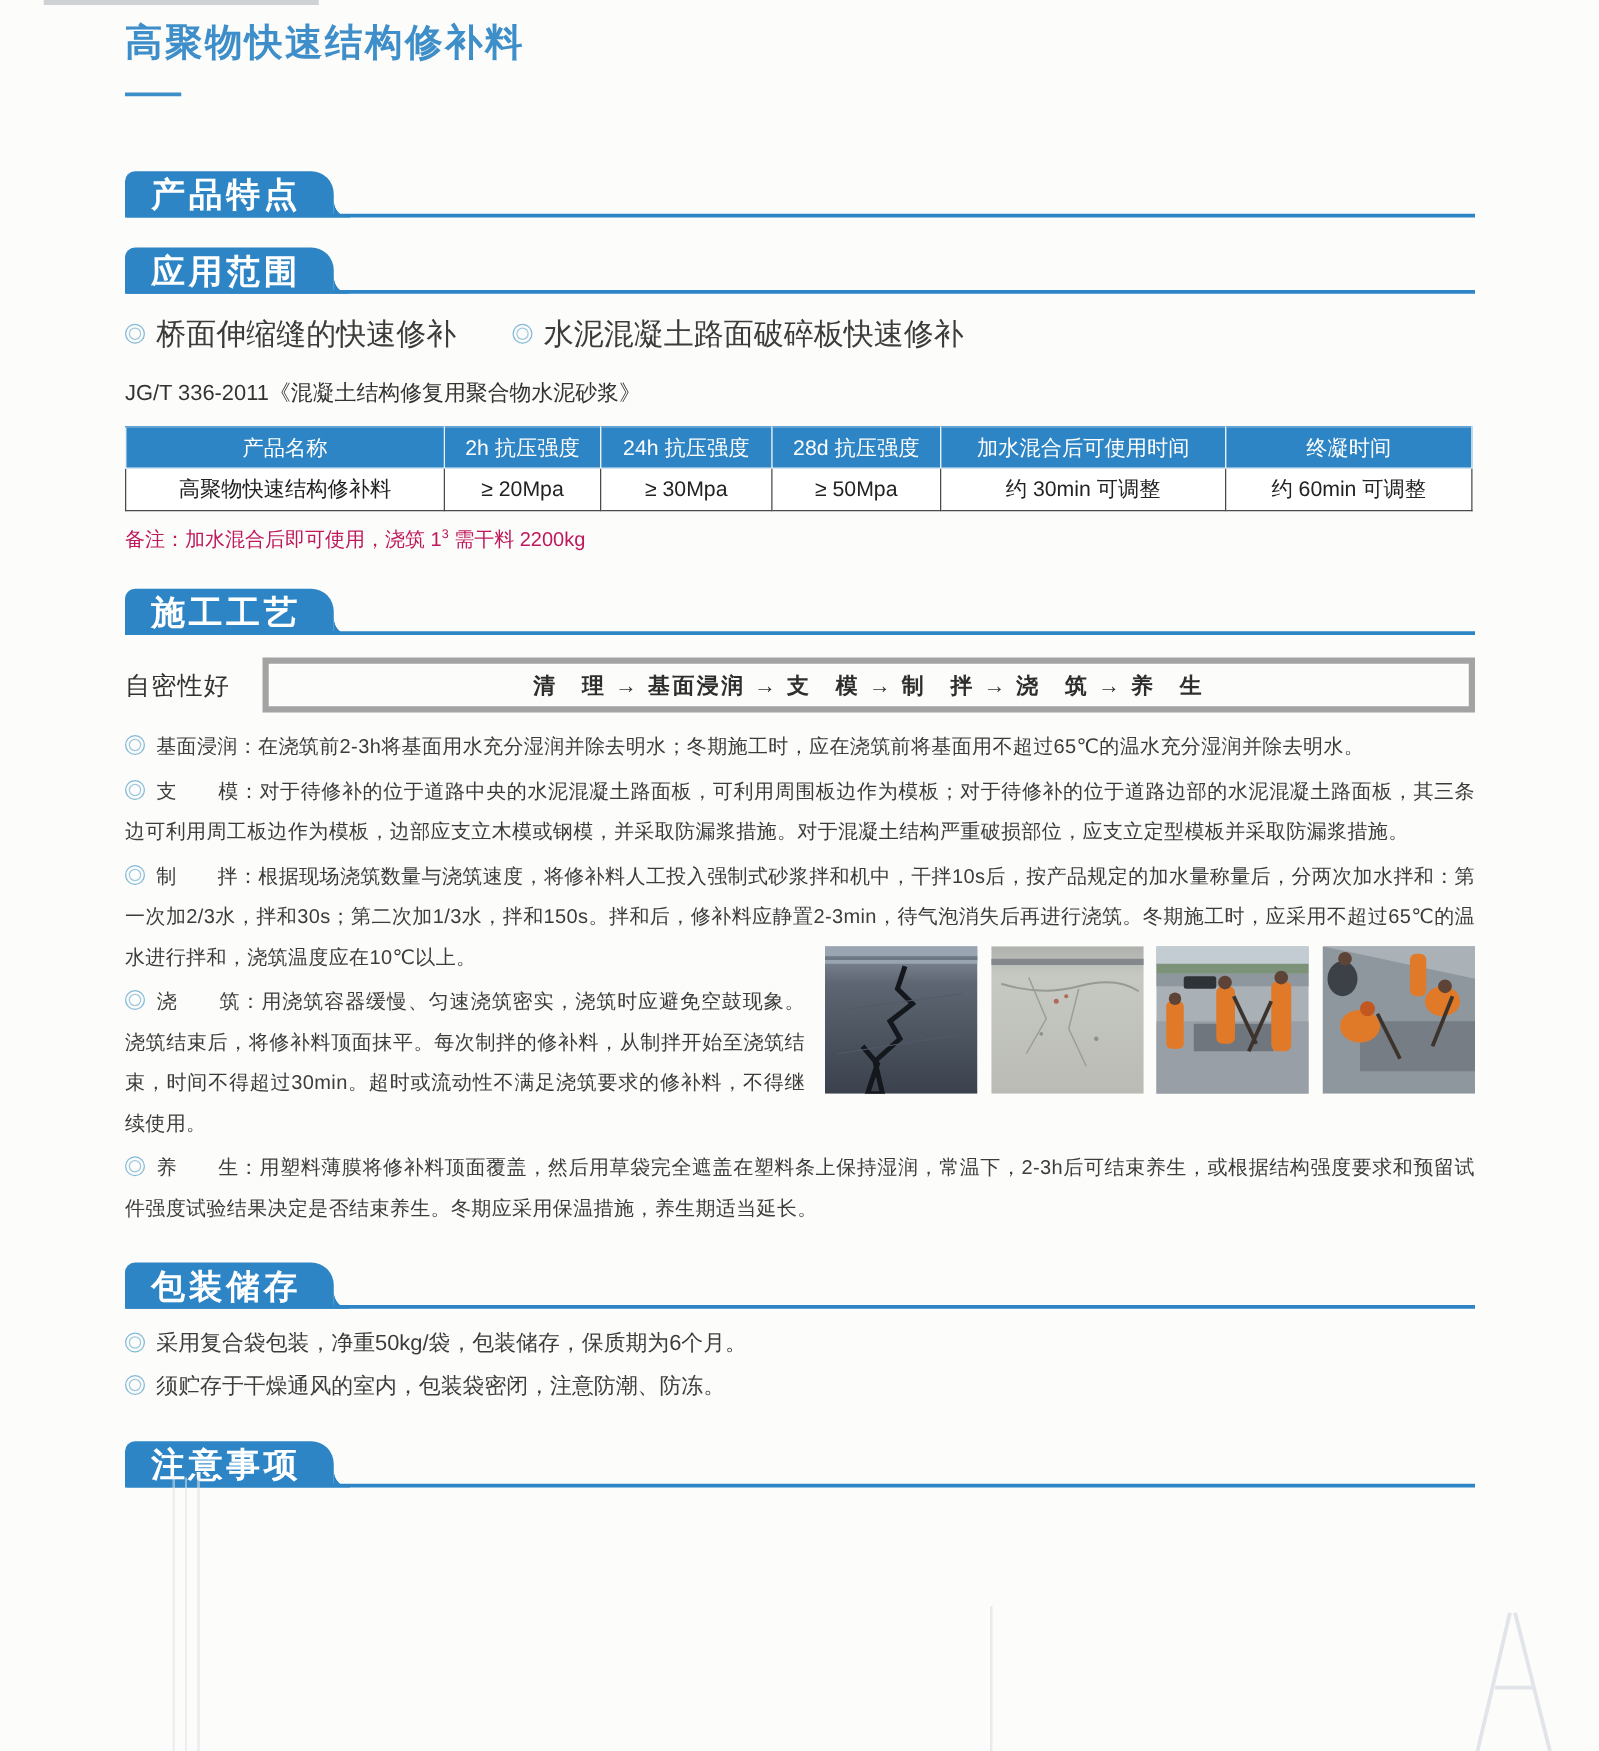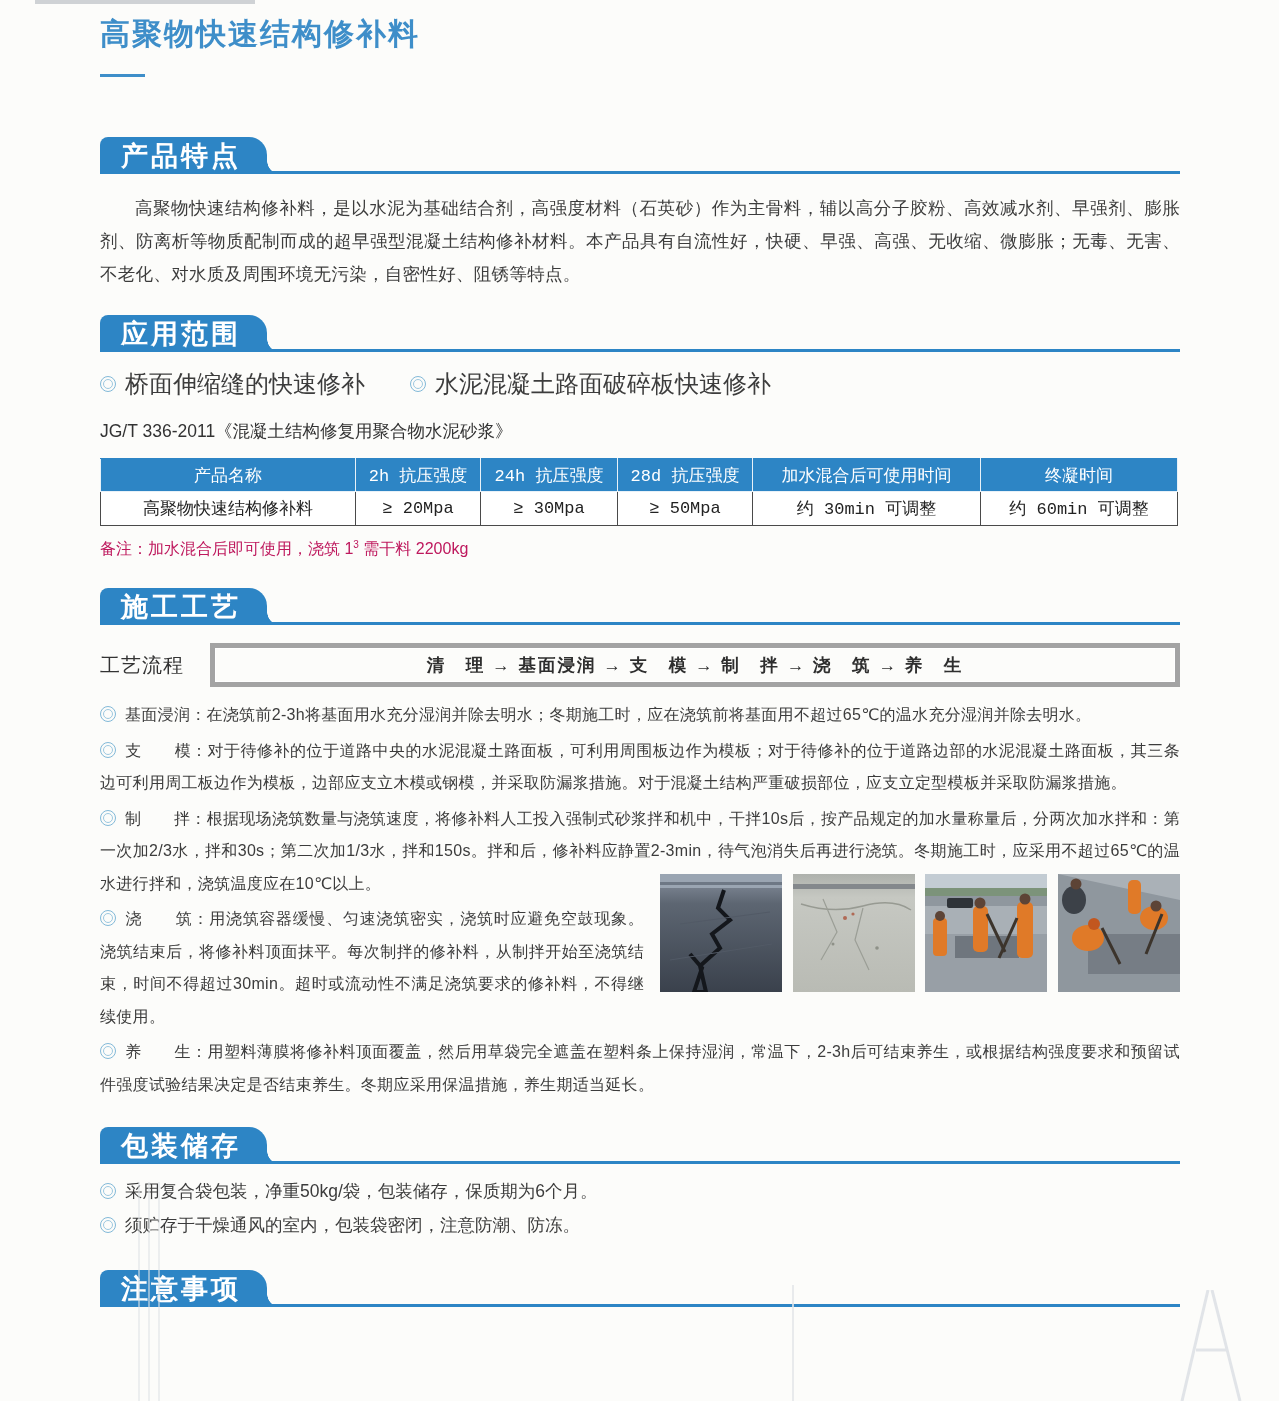--- a/index.html
+++ b/index.html
@@ -25,21 +25,21 @@
         position:relative;vertical-align:-2px;margin-right:9px;flex:0 0 auto;}
   .ring::after{content:"";position:absolute;inset:2px;border:1.6px solid #9cc8e0;border-radius:50%;}
 
   .bullet-row{display:flex;margin-top:16px;}
   .bullet{display:flex;align-items:center;font-size:24px;}
   .bullet .ring{margin-top:0;}
   .app-item-1{width:310px;}
 
   .std-line{margin-top:19px;text-align:left;font-size:17.5px;color:#333;}
 
-  table.perf{border-collapse:collapse;table-layout:fixed;width:1077px;margin-top:15px;font-size:17px;font-family:Liberation Mono, monospace;}
+  table.perf{border-collapse:collapse;table-layout:fixed;width:1077px;margin-top:15px;font-size:17px;}
   table.perf col.c0{width:255px}table.perf col.c1{width:125px}table.perf col.c2{width:137px}
   table.perf col.c3{width:135px}table.perf col.c4{width:228px}table.perf col.c5{width:197px}
   table.perf th{background:#2d85c5;color:#fff;font-weight:normal;height:30px;border:1px solid #e8f1f8;
         border-top:1px solid #2d85c5;font-size:17px;}
   table.perf td{background:#fff;color:#222;text-align:center;height:31px;border:1px solid #4a4a4a;}
   table.perf{border:1px solid #4a4a4a;}
 
   .note{margin-top:13px;font-size:16px;color:#be185d;}
   .note sup{font-size:10px;}
 
@@ -74,21 +74,20 @@
 <div class="page">
   <div class="top-fragment"></div>
 
   <div class="content">
     <h1 class="title">高聚物快速结构修补料</h1>
     <div class="title-dash"></div>
 
     <div class="sec-head mt-feat">
       <span class="sec-tab">产品特点</span>
     </div>
-    <p class="para indent">高聚物快速结构修补料，是以水泥为基础结合剂，高强度材料（石英砂）作为主骨料，辅以高分子胶粉、高效减水剂、早强剂、膨胀剂、防离析等物质配制而成的超早强型混凝土结构修补材料。本产品具有自流性好，快硬、早强、高强、无收缩、微膨胀；无毒、无害、不老化、对水质及周围环境无污染，自密性好、阻锈等特点。</p>
 
     <div class="sec-head mt-app">
       <span class="sec-tab">应用范围</span>
     </div>
     <div class="bullet-row">
       <div class="bullet app-item-1">
         <span class="ring"></span>
         <span>桥面伸缩缝的快速修补</span>
       </div>
       <div class="bullet">
@@ -128,21 +127,21 @@
     </tbody>
       </table>
 
     <div class="note"><span>备注：加水混合后即可使用，浇筑 1</span><sup>3</sup><span> 需干料 2200kg</span></div>
 
     <div class="sec-head mt-con">
       <span class="sec-tab">施工工艺</span>
     </div>
 
     <div class="flow-row">
-      <span class="flow-label">工艺流程</span>
+      <span class="flow-label">自密性好</span>
       <div class="flow-box">
         <span class="flow-text">清　理 → 基面浸润 → 支　模 → 制　拌 → 浇　筑 → 养　生</span>
       </div>
     </div>
 
     <div class="steps">
       <p class="step"><span class="ring"></span><span>基面浸润：在浇筑前2-3h将基面用水充分湿润并除去明水；冬期施工时，应在浇筑前将基面用不超过65℃的温水充分湿润并除去明水。</span></p>
       <p class="step"><span class="ring"></span><span>支　　模：对于待修补的位于道路中央的水泥混凝土路面板，可利用周围板边作为模板；对于待修补的位于道路边部的水泥混凝土路面板，其三条边可利用周工板边作为模板，边部应支立木模或钢模，并采取防漏浆措施。对于混凝土结构严重破损部位，应支立定型模板并采取防漏浆措施。</span></p>
       <p class="step"><span class="ring"></span><span>制　　拌：根据现场浇筑数量与浇筑速度，将修补料人工投入强制式砂浆拌和机中，干拌10s后，按产品规定的加水量称量后，分两次加水拌和：第一次加2/3水，拌和30s；第二次加1/3水，拌和150s。拌和后，修补料应静置2-3min，待气泡消失后再进行浇筑。冬期施工时，应采用不超过65℃的温水进行拌和，浇筑温度应在10℃以上。</span></p>
 

